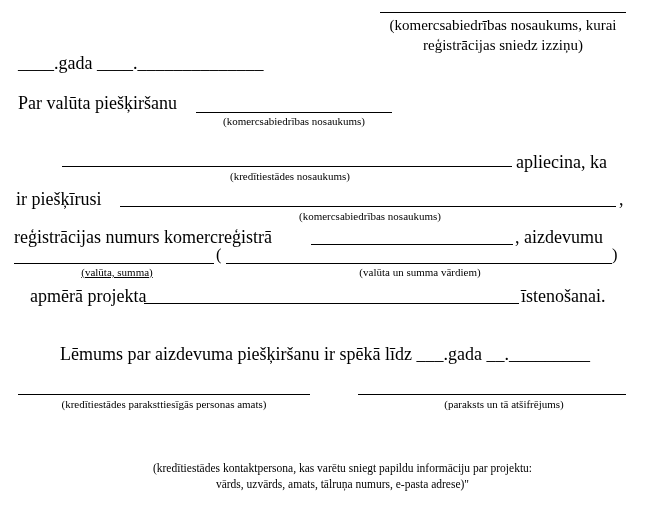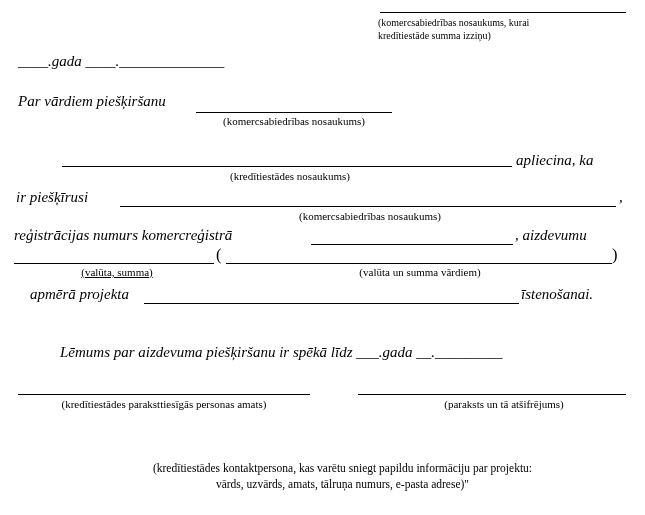--- a/index.html
+++ b/index.html
@@ -20,22 +20,21 @@
     width: 645px;
     height: 515px;
   }
   
   .t {
     position: absolute;
     white-space: nowrap;
     line-height: 1;
   }
   .body-text {
-    font-size: 15px;
-    font-style: italic;
+    font-size: 18px;
   }
   .caption-block {
     position: absolute;
     text-align: center;
     font-size: 11px;
     line-height: 1.25;
     white-space: nowrap;
   }
   .rule {
     position: absolute;
@@ -43,21 +42,22 @@
     border-top: 1.6px solid #000000;
   }
   .rule-thin {
     position: absolute;
     height: 0;
     border-top: 1.3px solid #000000;
   }
   .hdr-caption {
     position: absolute;
     width: 250px;
-    font-size: 10px;
+    text-align: center;
+    font-size: 15px;
     line-height: 1.3;
   }
   .footer-note {
     position: absolute;
     width: 645px;
     text-align: center;
     font-size: 11.5px;
     line-height: 1.35;
   }
   .paren {
@@ -65,30 +65,30 @@
   }
 </style>
 </head>
 <body>
 
 <div class="page">
 
   <div class="rule" style="left:380px; top:12px; width:246px;"></div>
   <div class="hdr-caption" style="left:378px; top:16px;">
     <div>(komercsabiedrības nosaukums, kurai</div>
-    <div>kredītiestāde summa izziņu)</div>
+    <div>reģistrācijas sniedz izziņu)</div>
   </div>
 
   <div class="t body-text" style="left:18px; top:54px;">
     <span>____</span><span>.gada</span>
     <span>____</span><span>.</span><span>______________</span>
   </div>
 
   <div class="t body-text" style="left:18px; top:94px;">
-    <span>Par vārdiem piešķiršanu</span>
+    <span>Par valūta piešķiršanu</span>
   </div>
   <div class="rule-thin" style="left:196px; top:112px; width:196px;"></div>
   <div class="caption-block" style="left:196px; top:115px; width:196px;">
     <span>(komercsabiedrības nosaukums)</span>
   </div>
 
   <div class="rule" style="left:62px; top:166px; width:450px;"></div>
   <div class="t body-text" style="left:516px; top:153px;">
     <span>apliecina, ka</span>
   </div>

